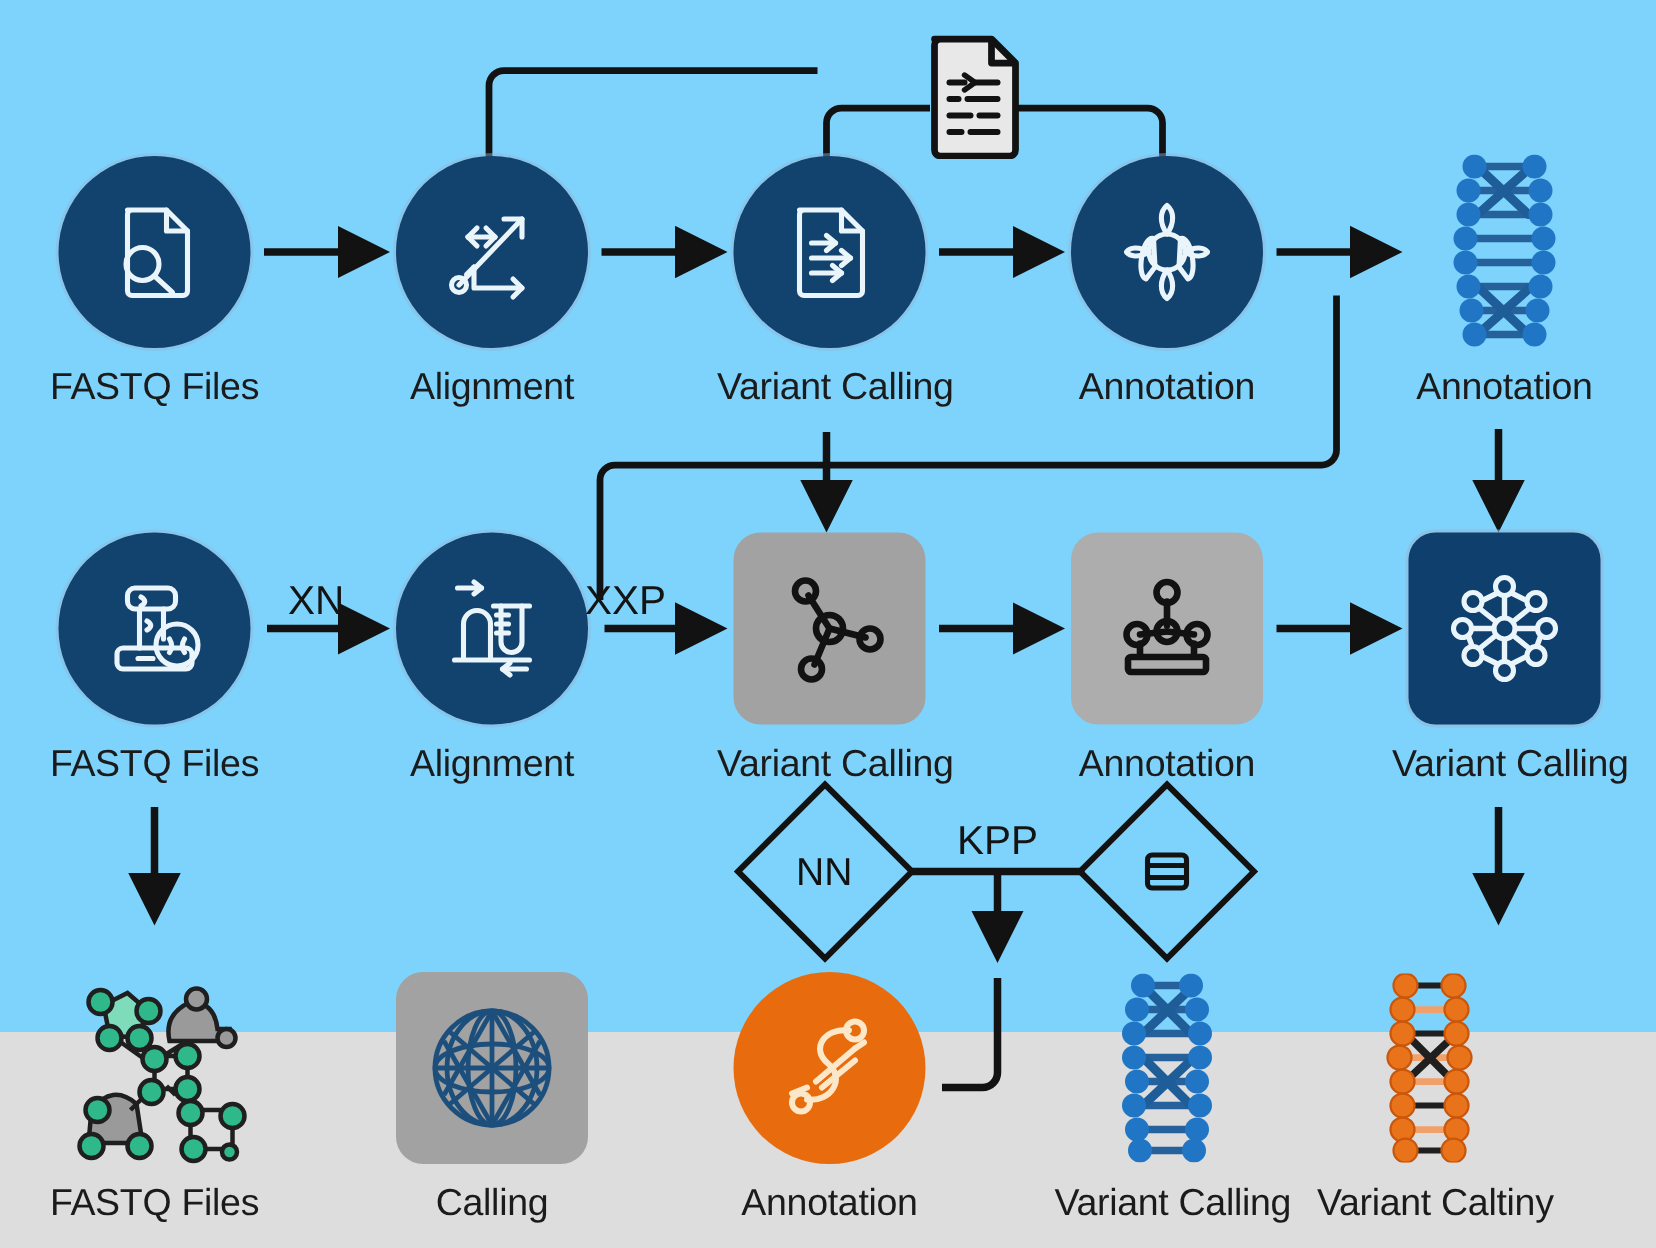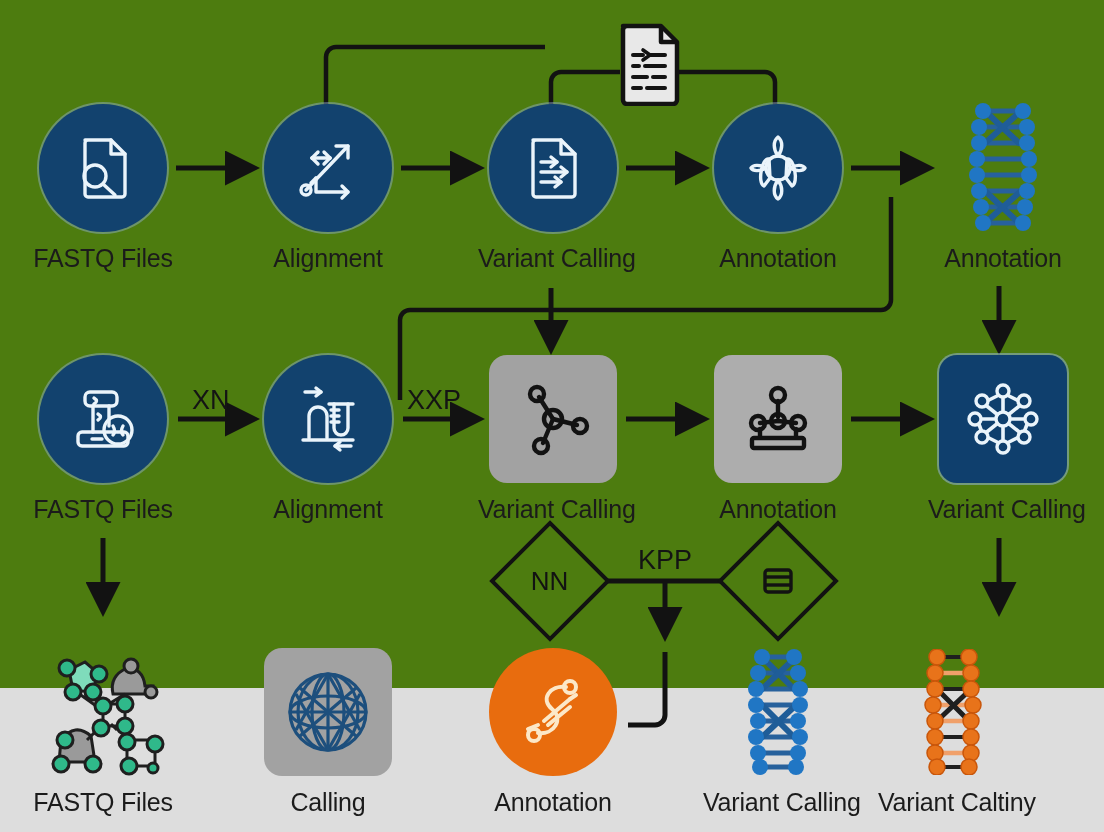--- a/index.html
+++ b/index.html
@@ -5,21 +5,21 @@
   * { box-sizing: border-box; margin: 0; padding: 0; }
   html, body {
     width: 1104px; height: 832px;
     background: #dddddd;
     font-family: "Liberation Sans", sans-serif;
     overflow: hidden;
   }
   #stage {
     position: relative;
     width: 1104px; height: 688px;
-    background: #4d7c0f;
+    background: #7dd3fc;
   }
   #wires { position:absolute; left:0; top:0; width:1104px; height:832px; pointer-events:none; }
 
   .node { position: absolute; width: 150px; text-align: center; }
   .shape {
     width: 128px; height: 128px;
     margin: 0 auto;
     display: flex; align-items: center; justify-content: center;
     position: relative;
   }
@@ -347,21 +347,21 @@
             <circle cx="61" cy="22" r="6"></circle>
           <circle cx="19" cy="58" r="6"></circle>
             <circle cx="61" cy="58" r="6"></circle>
         </g>
       </svg>
     </div>
     <div class="caption">Variant Calling</div>
   </div>
 
   <div class="wirelabel" style="left:192px; top:385px;">XN</div>
-  <div class="wirelabel" style="left:407px; top:385px;">XXP</div>
+  <div class="wirelabel" style="left:390px; top:385px;">XXP</div>
   <div class="wirelabel" style="left:638px; top:545px;">KPP</div>
 
   <div class="diamond" style="left:507px; top:538px;">
     <span class="dlabel">NN</span>
   </div>
 
   <div class="diamond" style="left:735px; top:538px;">
     <svg width="40" height="40" viewBox="0 0 40 40">
       <g fill="none" stroke="#121212" stroke-width="3.4">
         <rect x="7" y="9" width="26" height="22" rx="3"></rect>

